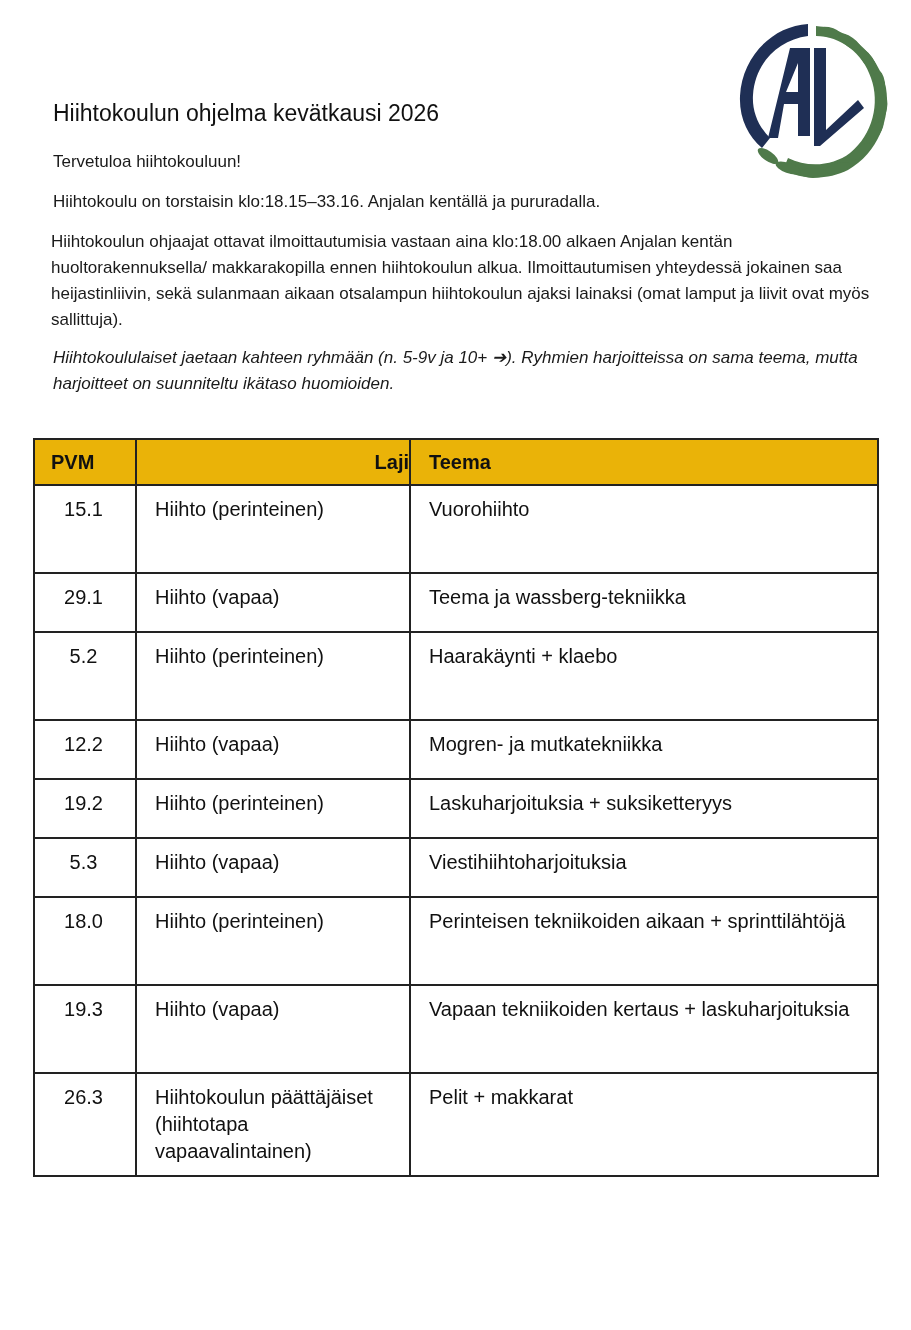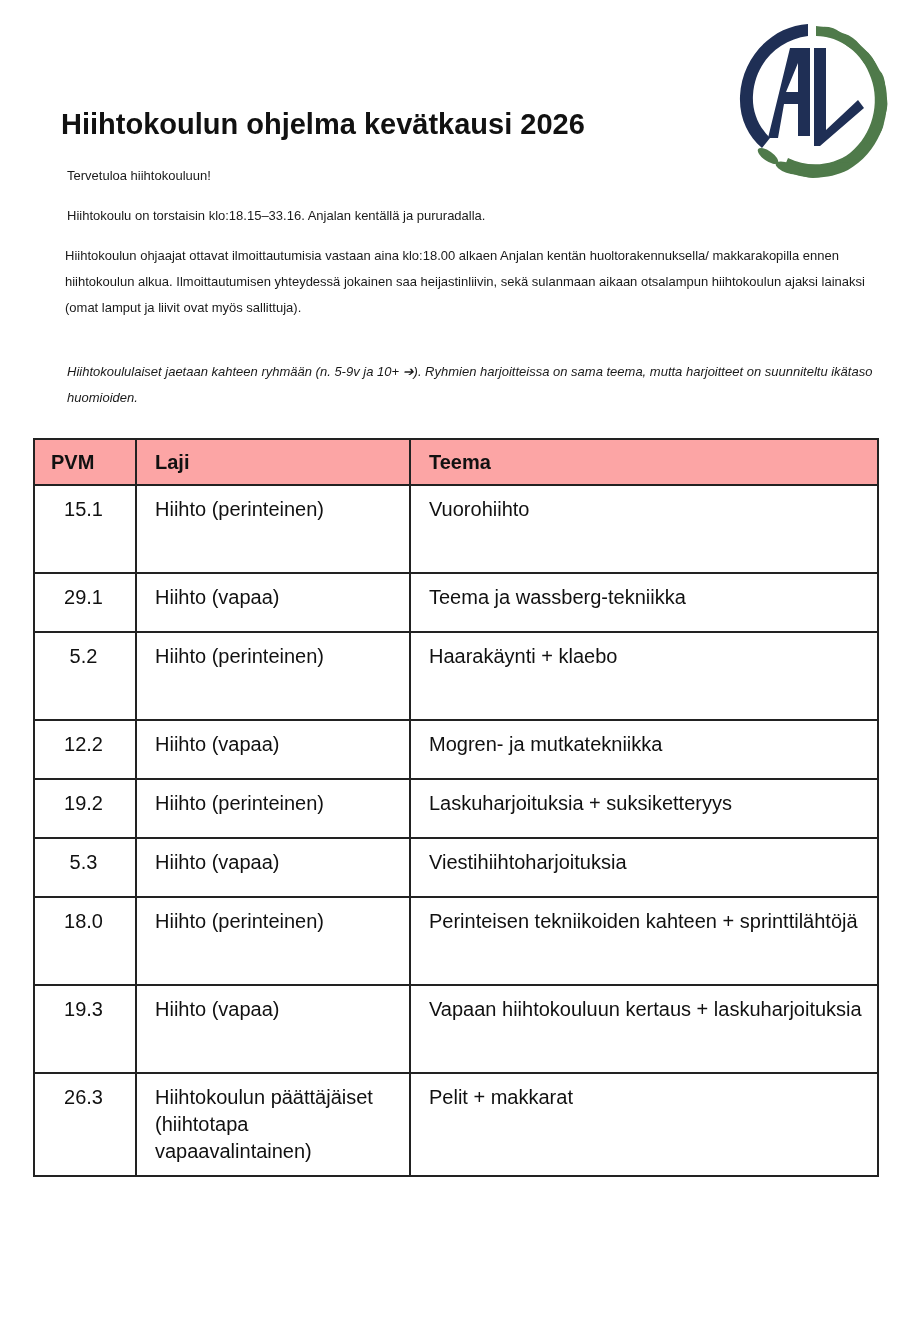--- a/index.html
+++ b/index.html
@@ -1,32 +1,32 @@
 <!DOCTYPE html>
 <html><head>
 <meta charset="utf-8">
 <style>
   html, body { margin:0; padding:0; background:#ffffff; }
   body { width:911px; height:1330px; position:relative; overflow:hidden;
          font-family:"Liberation Sans", sans-serif; color:#111; }
   .logo { position:absolute; left:728px; top:18px; width:166px; height:166px; }
-  h1 { position:absolute; left:53px; top:100px; margin:8px; font-size:29px; font-weight:bold; color:#111; }
-  .p { position:absolute; left:53px; margin:14px; font-size:13px; line-height:26px; color:#1a1a1a; }
+  h1 { position:absolute; left:53px; top:100px; margin:0; font-size:23px; font-weight:normal; color:#111; }
+  .p { position:absolute; left:53px; margin:0; font-size:17px; line-height:26px; color:#1a1a1a; }
   .p1 { top:149px; }
   .p2 { top:189px; }
   .p3 { top:229px; left:51px; width:820px; }
   .p4 { top:345px; width:820px;font-style:italic; }
   table { position:absolute; left:33px; top:438px; width:846px; border-collapse:collapse; }
   th, td { border:2px solid #222; font-size:20px; text-align:left; vertical-align:top; color:#111; }
-  th { background:#fca5a5; height:44px; padding:0 0 0 18px; vertical-align:middle; font-weight:bold; }
+  th { background:#eab308; height:44px; padding:0 0 0 18px; vertical-align:middle; font-weight:bold; }
   th.pvm { padding-left:16px; }
   td { padding:10px 10px 0 18px; line-height:27px; }
   td.pvm { text-align:center; padding-left:0; padding-right:3px; }
   .col1 { width:84px; }
-  .col2 { width:254px; }
+  .col2 { width:254px;text-align:right; }
   .r-tall td { height:76px; }
   .r-short td { height:47px;border-radius:25px; }
   .r-two td { height:76px; }
   .r-three td { height:91px; }
 </style>
 </head>
 <body>
 
 <div class="logo">
   <svg viewBox="0 0 166 166" width="166" height="166">
@@ -93,26 +93,26 @@
       <td>Laskuharjoituksia + suksiketteryys</td>
     </tr>
     <tr class="r-short">
       <td class="pvm">5.3</td>
       <td>Hiihto (vapaa)</td>
       <td>Viestihiihtoharjoituksia</td>
     </tr>
     <tr class="r-two">
       <td class="pvm">18.0</td>
       <td>Hiihto (perinteinen)</td>
-      <td>Perinteisen tekniikoiden kahteen + sprinttilähtöjä</td>
+      <td>Perinteisen tekniikoiden aikaan + sprinttilähtöjä</td>
     </tr>
     <tr class="r-two">
       <td class="pvm">19.3</td>
       <td>Hiihto (vapaa)</td>
-      <td>Vapaan hiihtokouluun kertaus + laskuharjoituksia</td>
+      <td>Vapaan tekniikoiden kertaus + laskuharjoituksia</td>
     </tr>
     <tr class="r-three">
       <td class="pvm">26.3</td>
       <td>Hiihtokoulun päättäjäiset (hiihtotapa vapaavalintainen)</td>
       <td>Pelit + makkarat</td>
     </tr>
   </tbody>
 </table>
 
 </body></html>

